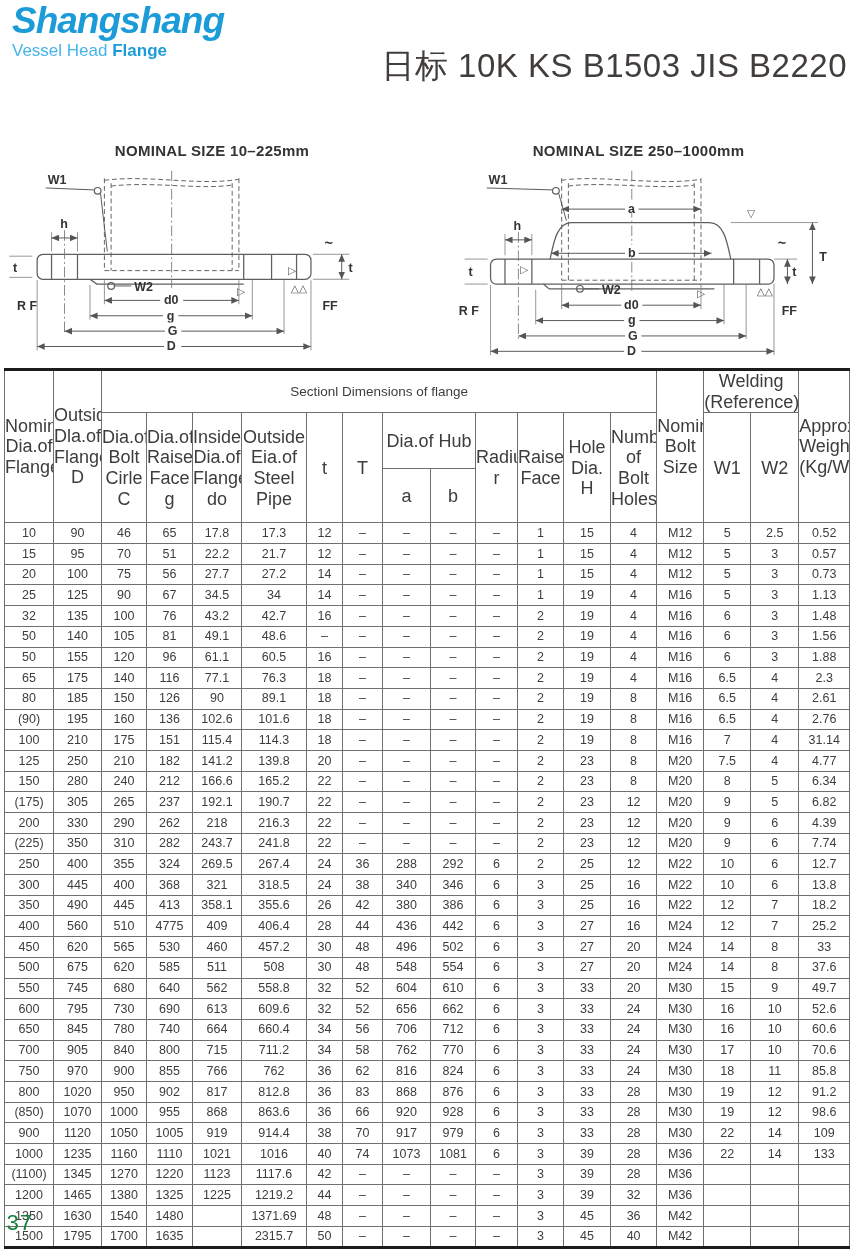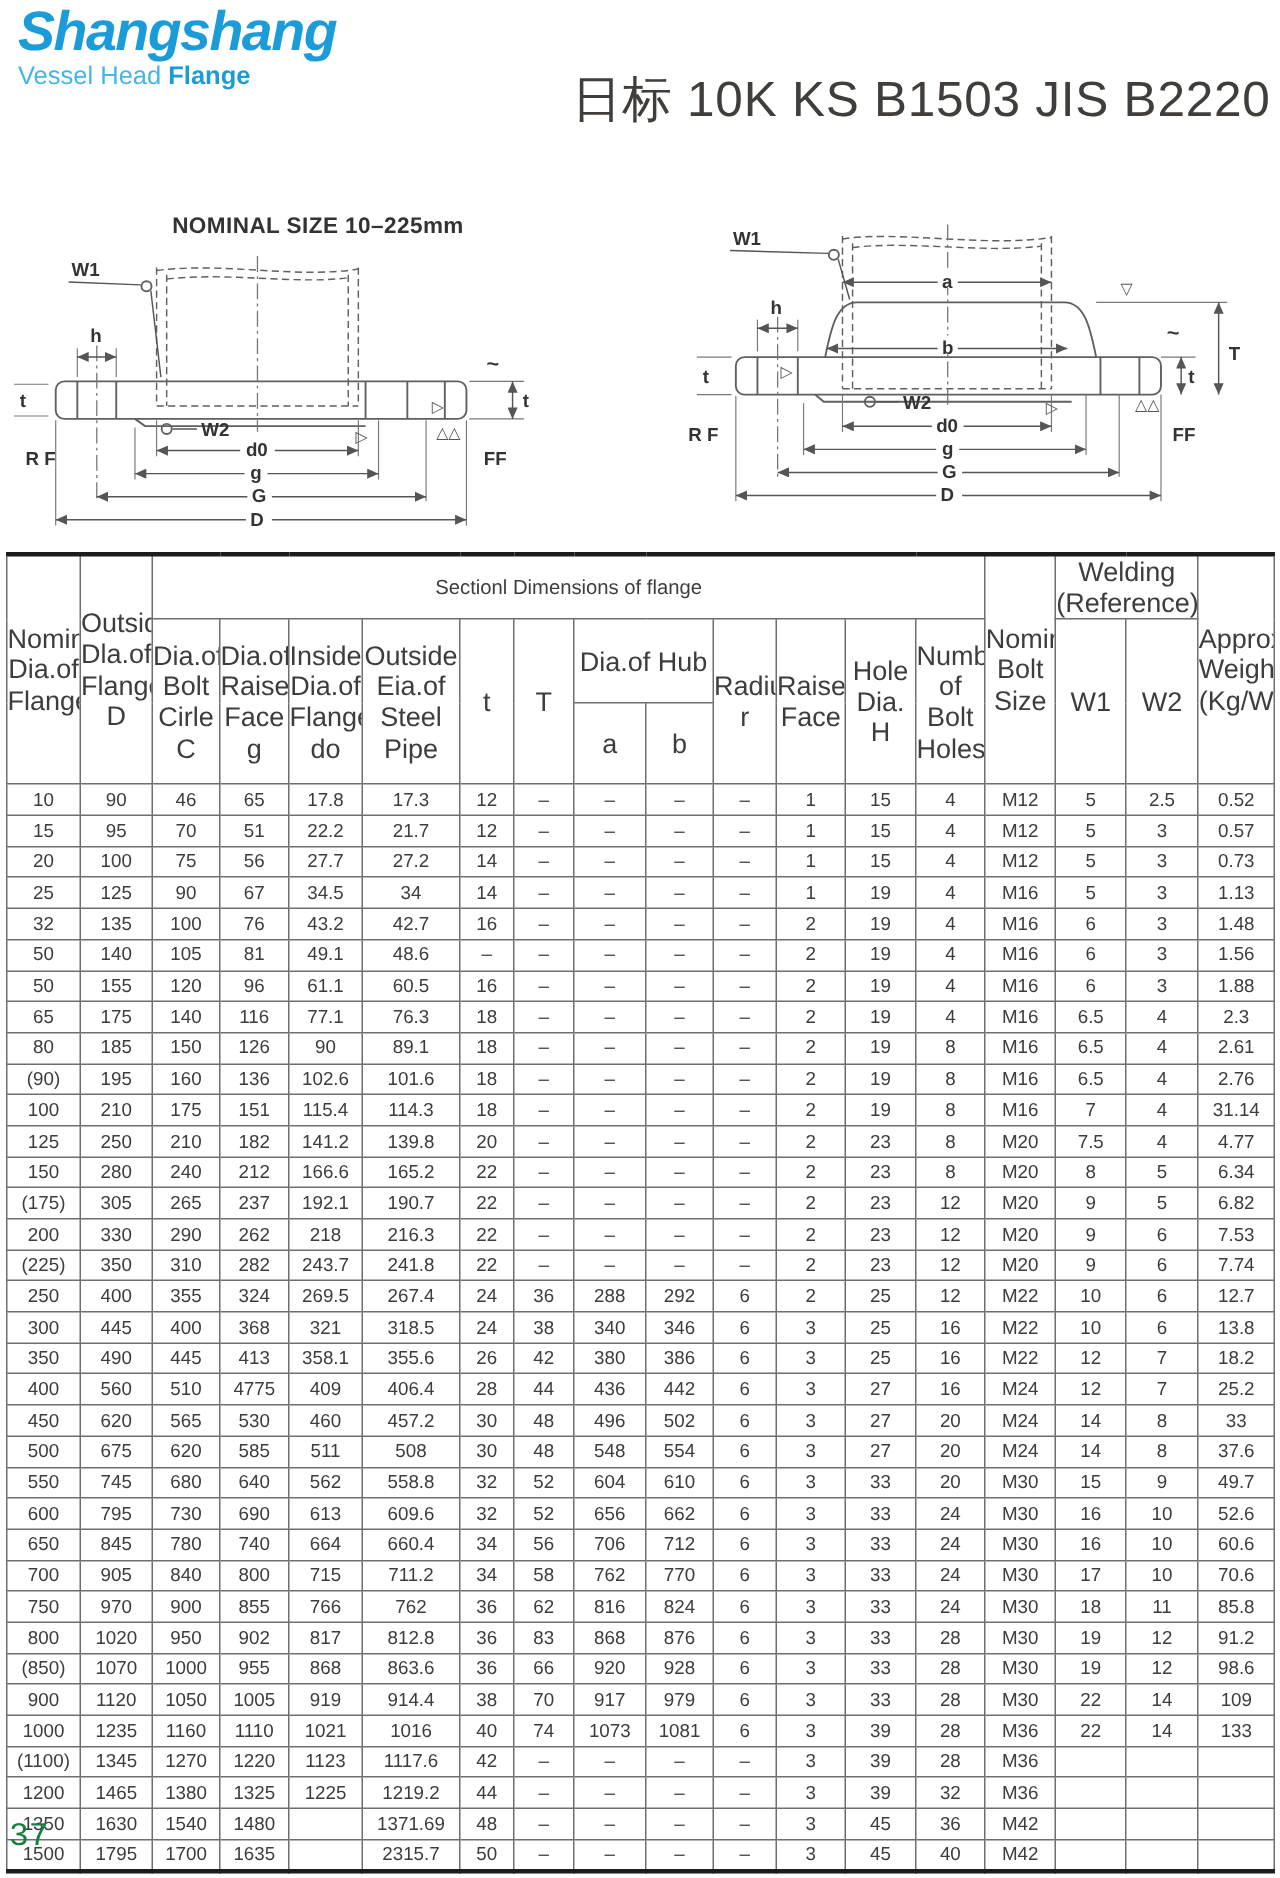--- a/index.html
+++ b/index.html
@@ -131,20 +131,21 @@
         <line class="dim" x1="350" y1="95" x2="350" y2="121" marker-start="url(#ah1)" marker-end="url(#ah1)"></line>
         <text x="357" y="113">t</text>
         <text x="332" y="88" style="font-size:15px">~</text>
         <text class="mk" x="294" y="116">▷</text>
         <text class="mk" x="241" y="137">▷</text>
         <text class="mk" x="297" y="134">△△</text>
       </svg>
     </figure>
 
     <figure class="fig-right">
+      <figcaption>NOMINAL SIZE 250–1000mm</figcaption>
       <svg viewBox="0 0 423 204" width="414" height="196">
         <defs>
           <marker id="ah2" viewBox="0 0 10 8" refX="9" refY="4" markerWidth="9" markerHeight="7" orient="auto-start-reverse">
             <path d="M0,0 L9,4 L0,8 z" fill="#555"></path>
           </marker>
         </defs>
 
         <rect class="ln" x="57" y="100" width="295" height="26" rx="6"></rect>
         <line class="ln" x1="72" y1="100" x2="72" y2="126"></line>
           <line class="ln" x1="100" y1="100" x2="100" y2="126"></line>
@@ -598,21 +599,21 @@
             <td>–</td>
             <td>–</td>
             <td>–</td>
             <td>–</td>
             <td>2</td>
             <td>23</td>
             <td>12</td>
             <td>M20</td>
             <td>9</td>
             <td>6</td>
-            <td>7.53</td>
+            <td>4.39</td>
           </tr>
           <tr>
             <td>(225)</td>
             <td>350</td>
             <td>310</td>
             <td>282</td>
             <td>243.7</td>
             <td>241.8</td>
             <td>22</td>
             <td>–</td>

